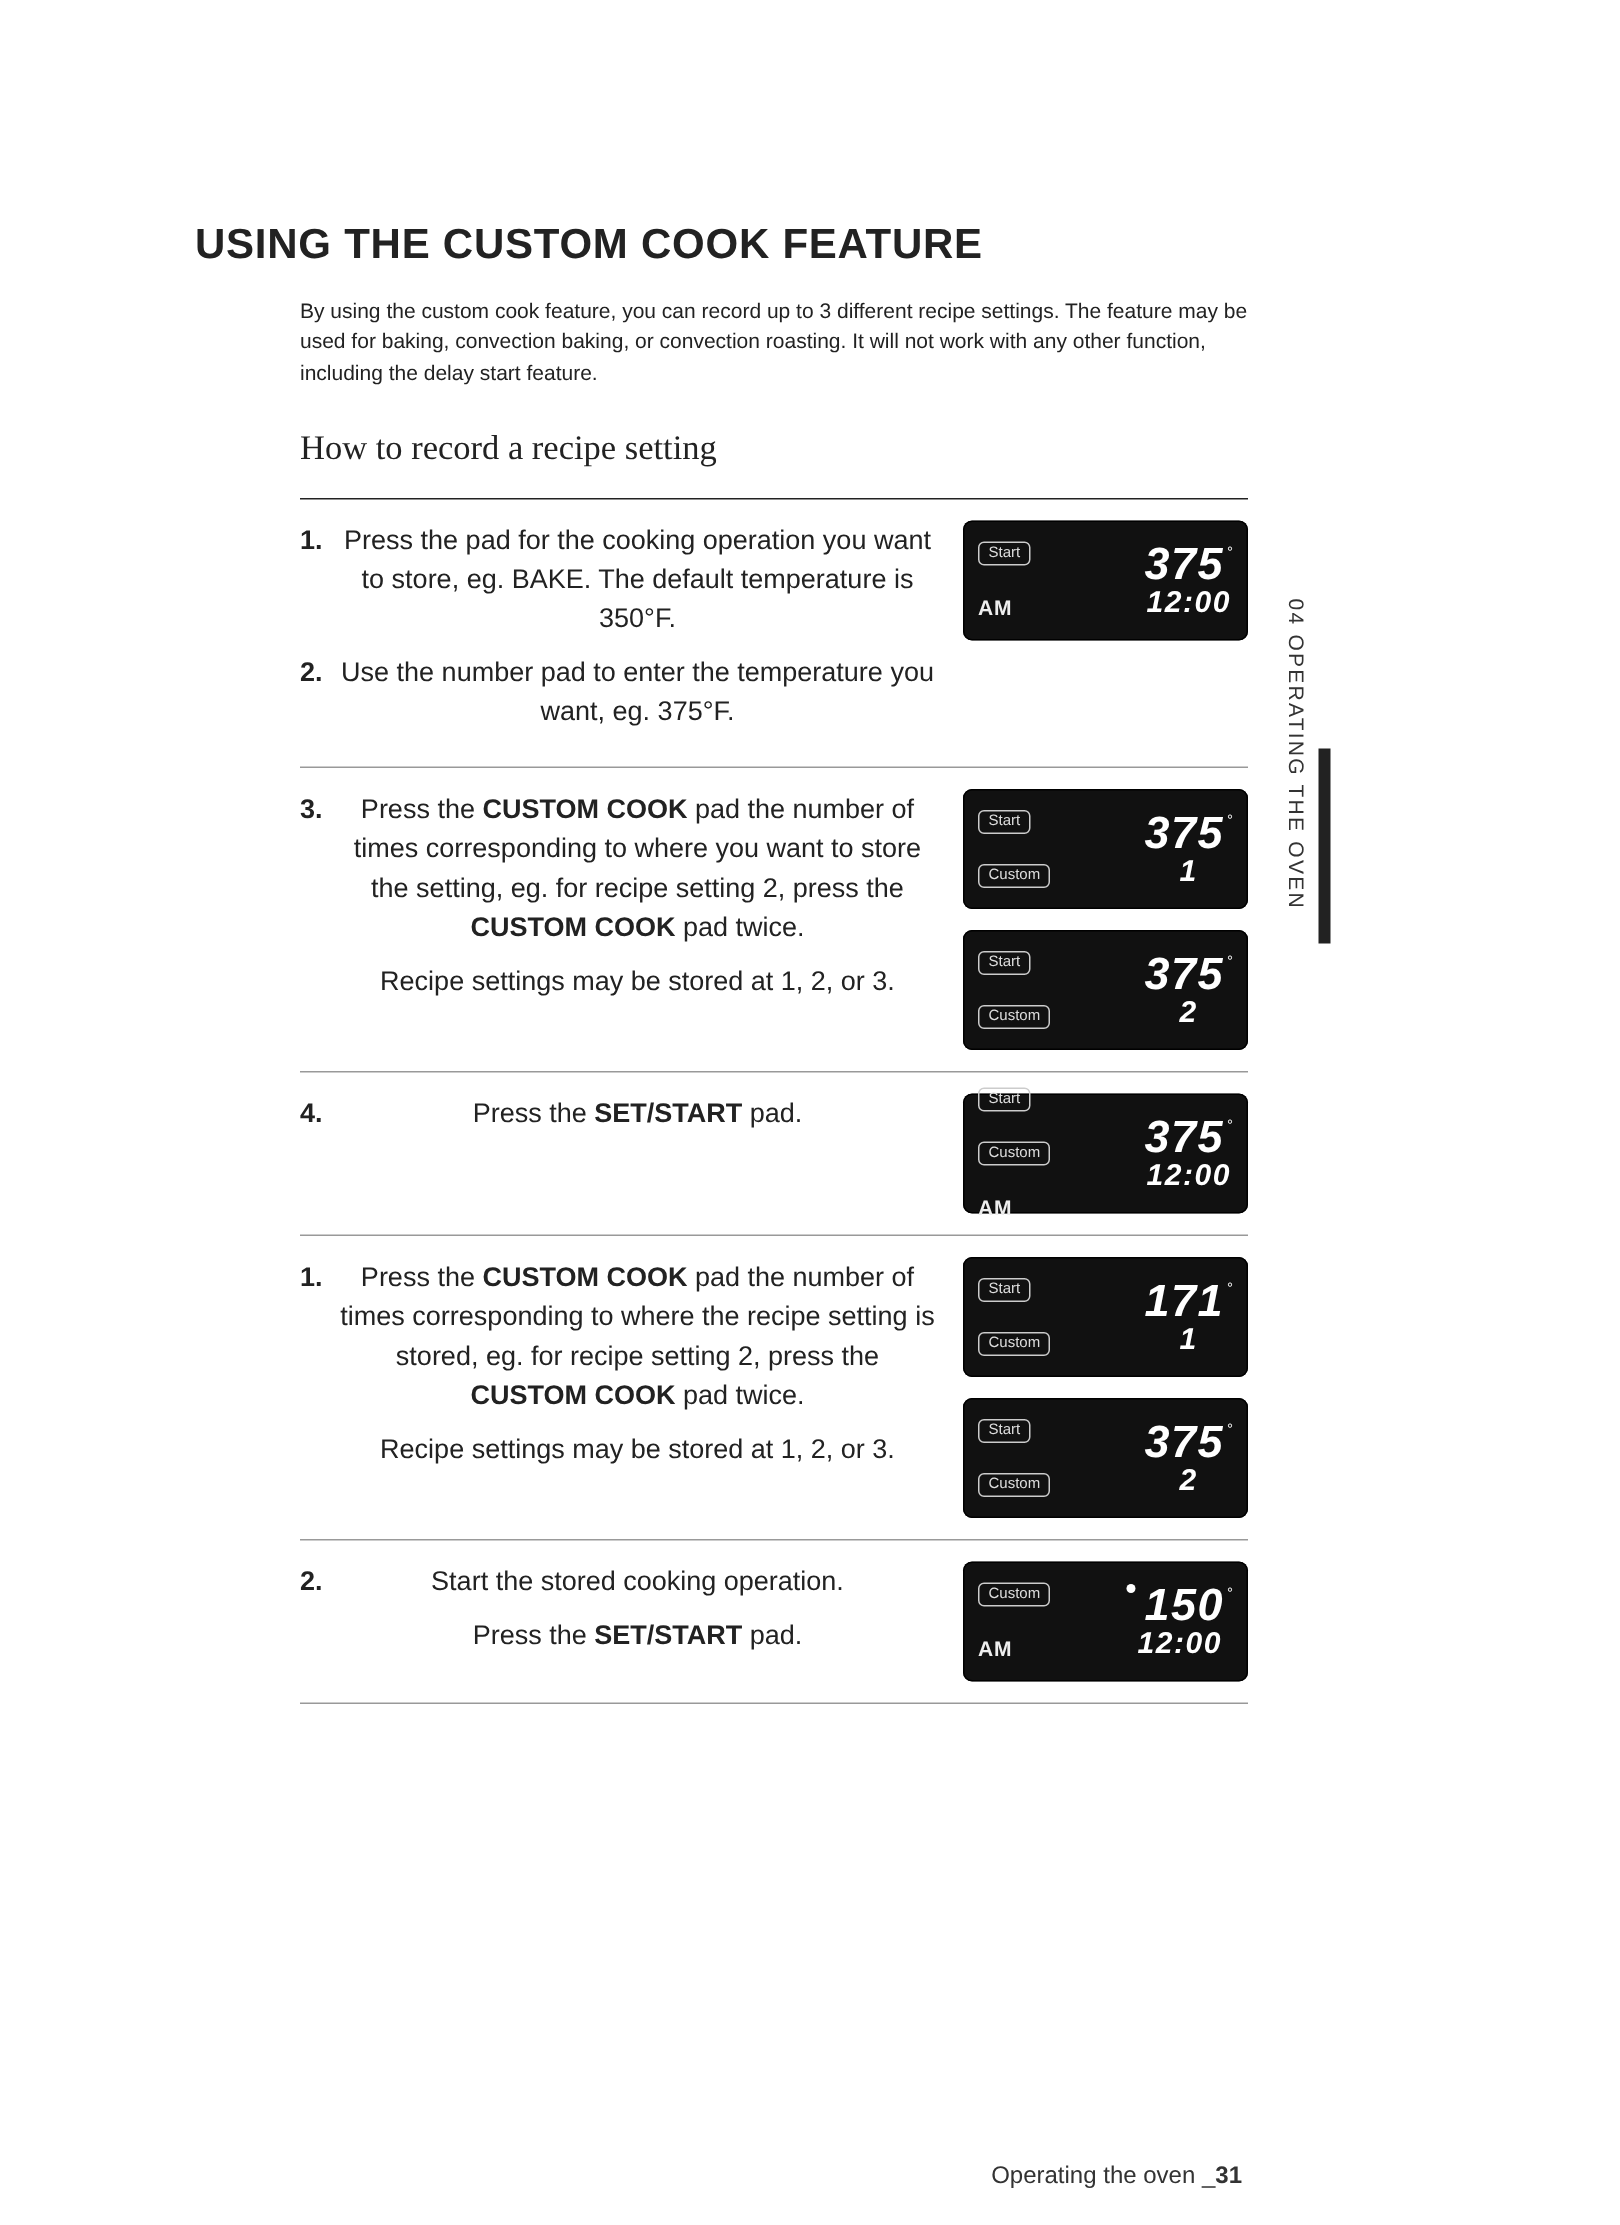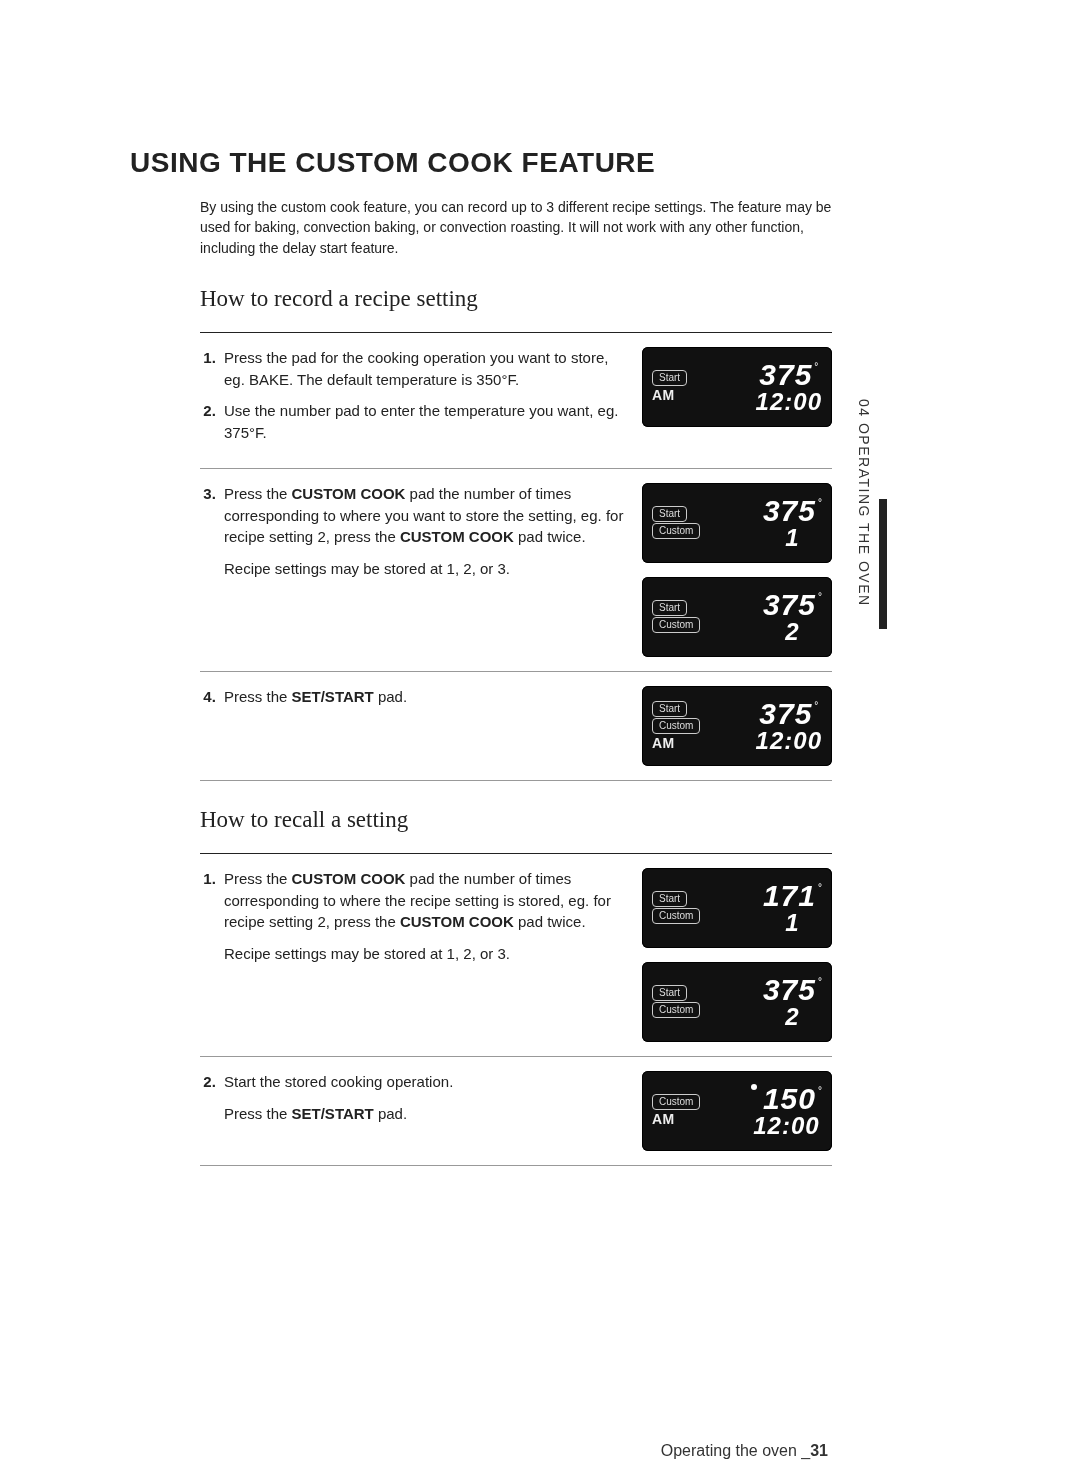--- a/index.html
+++ b/index.html
@@ -46,22 +46,23 @@
   .step-row {
     display: flex;
     align-items: flex-start;
     border-bottom: 1px solid #999;
     padding: 14px 0 14px 0;
     gap: 16px;
     min-height: 80px;
   }
   .step-text {
     flex: 1 1 auto;
-    font-size: 15px;
+    font-size: 18px;
     line-height: 1.45;
+    text-align: center;
   }
   .step-text ol {
     margin: 0;
     padding-left: 20px;
   }
   .step-text li {
     padding-left: 4px;
     margin-bottom: 10px;
   }
   .step-text li::marker {
@@ -85,21 +86,21 @@
     padding: 6px 10px 6px 10px;
     box-sizing: border-box;
     display: flex;
     justify-content: space-between;
     align-items: center;
     color: #fff;
   }
   .d-left {
     display: flex;
     flex-direction: column;
-    gap: 1px;
+    gap: 20px;
     align-items: flex-start;
   }
   .d-pill {
     display: inline-block;
     font-size: 10px;
     line-height: 1;
     padding: 2px 6px;
     border: 1px solid #ccc;
     border-radius: 4px;
     color: #ddd;
@@ -129,21 +130,21 @@
     color: #fff;
     font-family: 'Arial Black', Arial, sans-serif;
   }
   .d-deg {
     font-size: 10px;
     margin-left: 2px;
     margin-top: 2px;
     color: #fff;
   }
   .d-time, .d-slot {
-    font-size: 24px;
+    font-size: 20px;
     font-weight: 700;
     font-style: italic;
     letter-spacing: 1px;
     color: #fff;
     font-family: 'Arial Black', Arial, sans-serif;
   }
   
   .side-tab {
     position: absolute;
     right: 80px;
@@ -282,21 +283,20 @@
                 <span class="d-deg">°</span>
               </div>
             <div class="d-time">12:00</div>
           </div>
         </div>
       </div>
     </div>
 
   </div>
 
-  <h2 style="margin-top:26px;">How to recall a setting</h2>
 
   <div class="section">
 
     <div class="step-row">
       <div class="step-text">
         <ol start="1">
           <li>
             <span>Press the </span><b>CUSTOM COOK</b><span> pad the number of times corresponding to where the recipe setting is stored, eg. for recipe setting 2, press the </span><b>CUSTOM COOK</b><span> pad twice.</span>
           </li>
         </ol>

